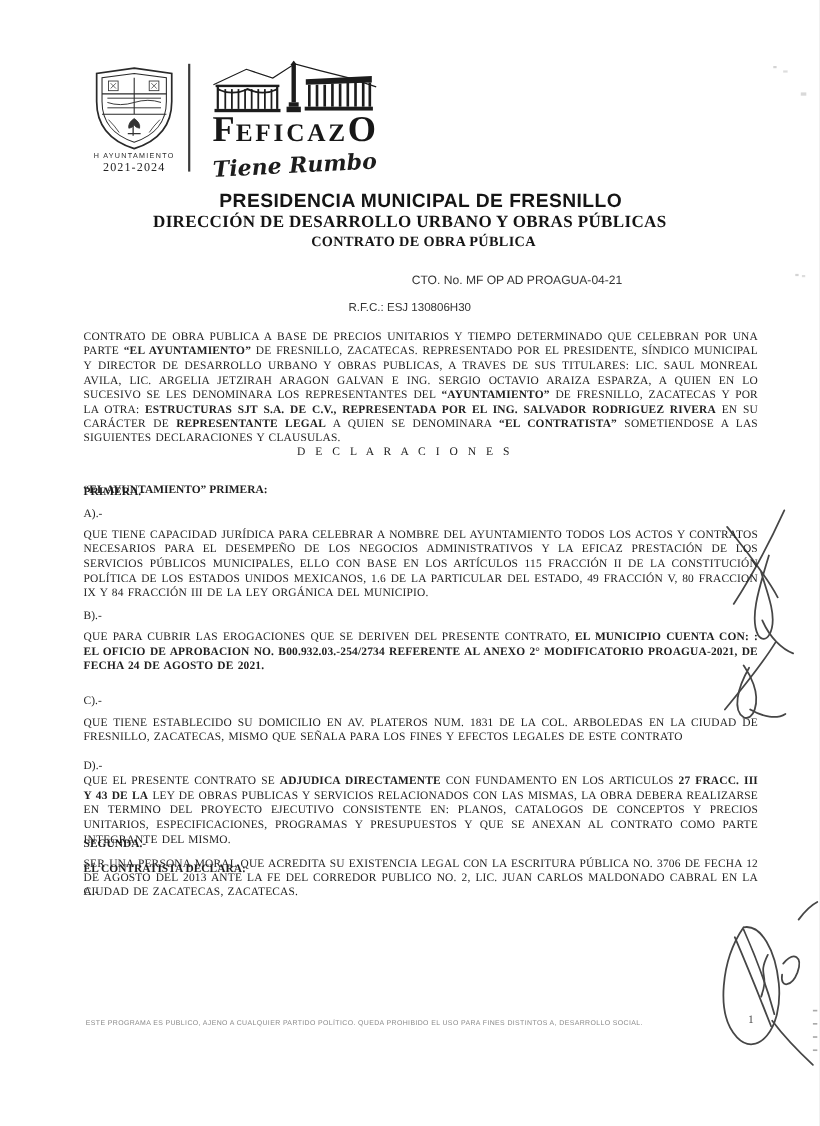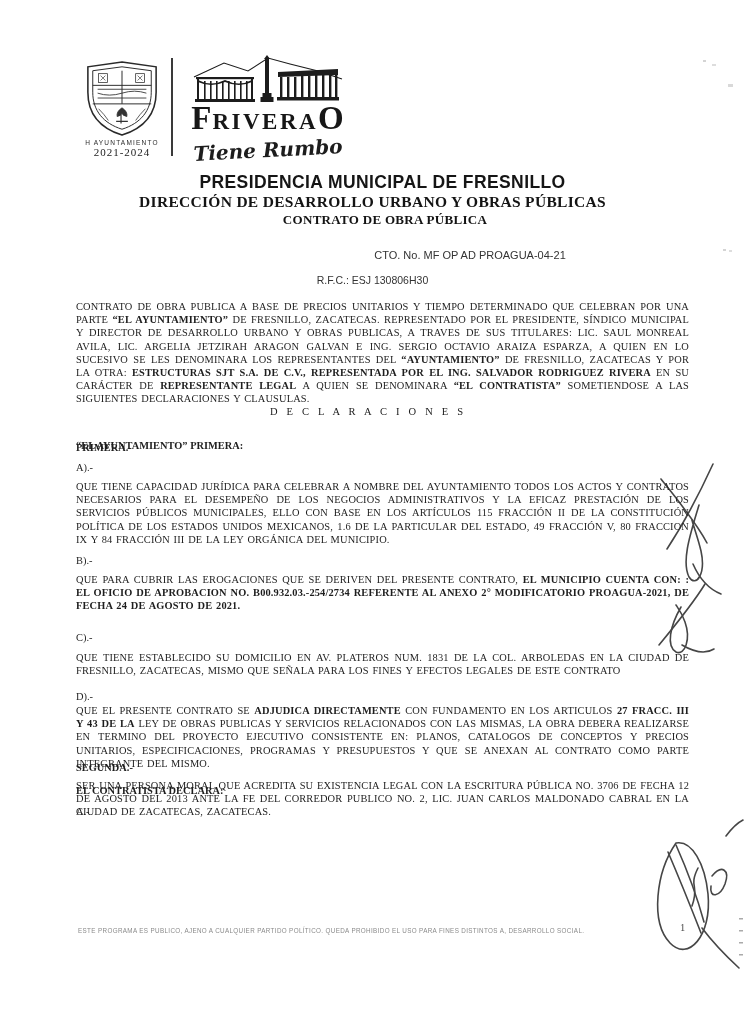--- a/index.html
+++ b/index.html
@@ -112,21 +112,21 @@
             <rect x="111" y="21" width="2.4" height="21"></rect>
           <rect x="118" y="21" width="2.4" height="21"></rect>
             <rect x="125" y="20" width="2.4" height="22"></rect>
           <rect x="132" y="20" width="2.4" height="22"></rect>
             <rect x="139" y="20" width="2.4" height="22"></rect>
           <rect x="145" y="20" width="2.4" height="22"></rect>
         </g>
         <rect x="87" y="42" width="62" height="3.5"></rect>
       </g>
     </svg>
-    <div class="fname"><span class="big">F</span><span class="mid">RIVERA</span><span class="big">O</span></div>
+    <div class="fname"><span class="big">F</span><span class="mid">EFICAZ</span><span class="big">O</span></div>
     <div class="ftag">Tiene Rumbo</div>
   </div>
 
   <div class="t1">PRESIDENCIA MUNICIPAL DE FRESNILLO</div>
   <div class="t2">DIRECCIÓN DE DESARROLLO URBANO Y OBRAS PÚBLICAS</div>
   <div class="t3">CONTRATO DE OBRA PÚBLICA</div>
 
   <div class="cto1" style="padding-left:65px;">CTO. No. MF OP AD PROAGUA-04-21</div>
   <div class="cto3">R.F.C.:  ESJ 130806H30</div>
 

